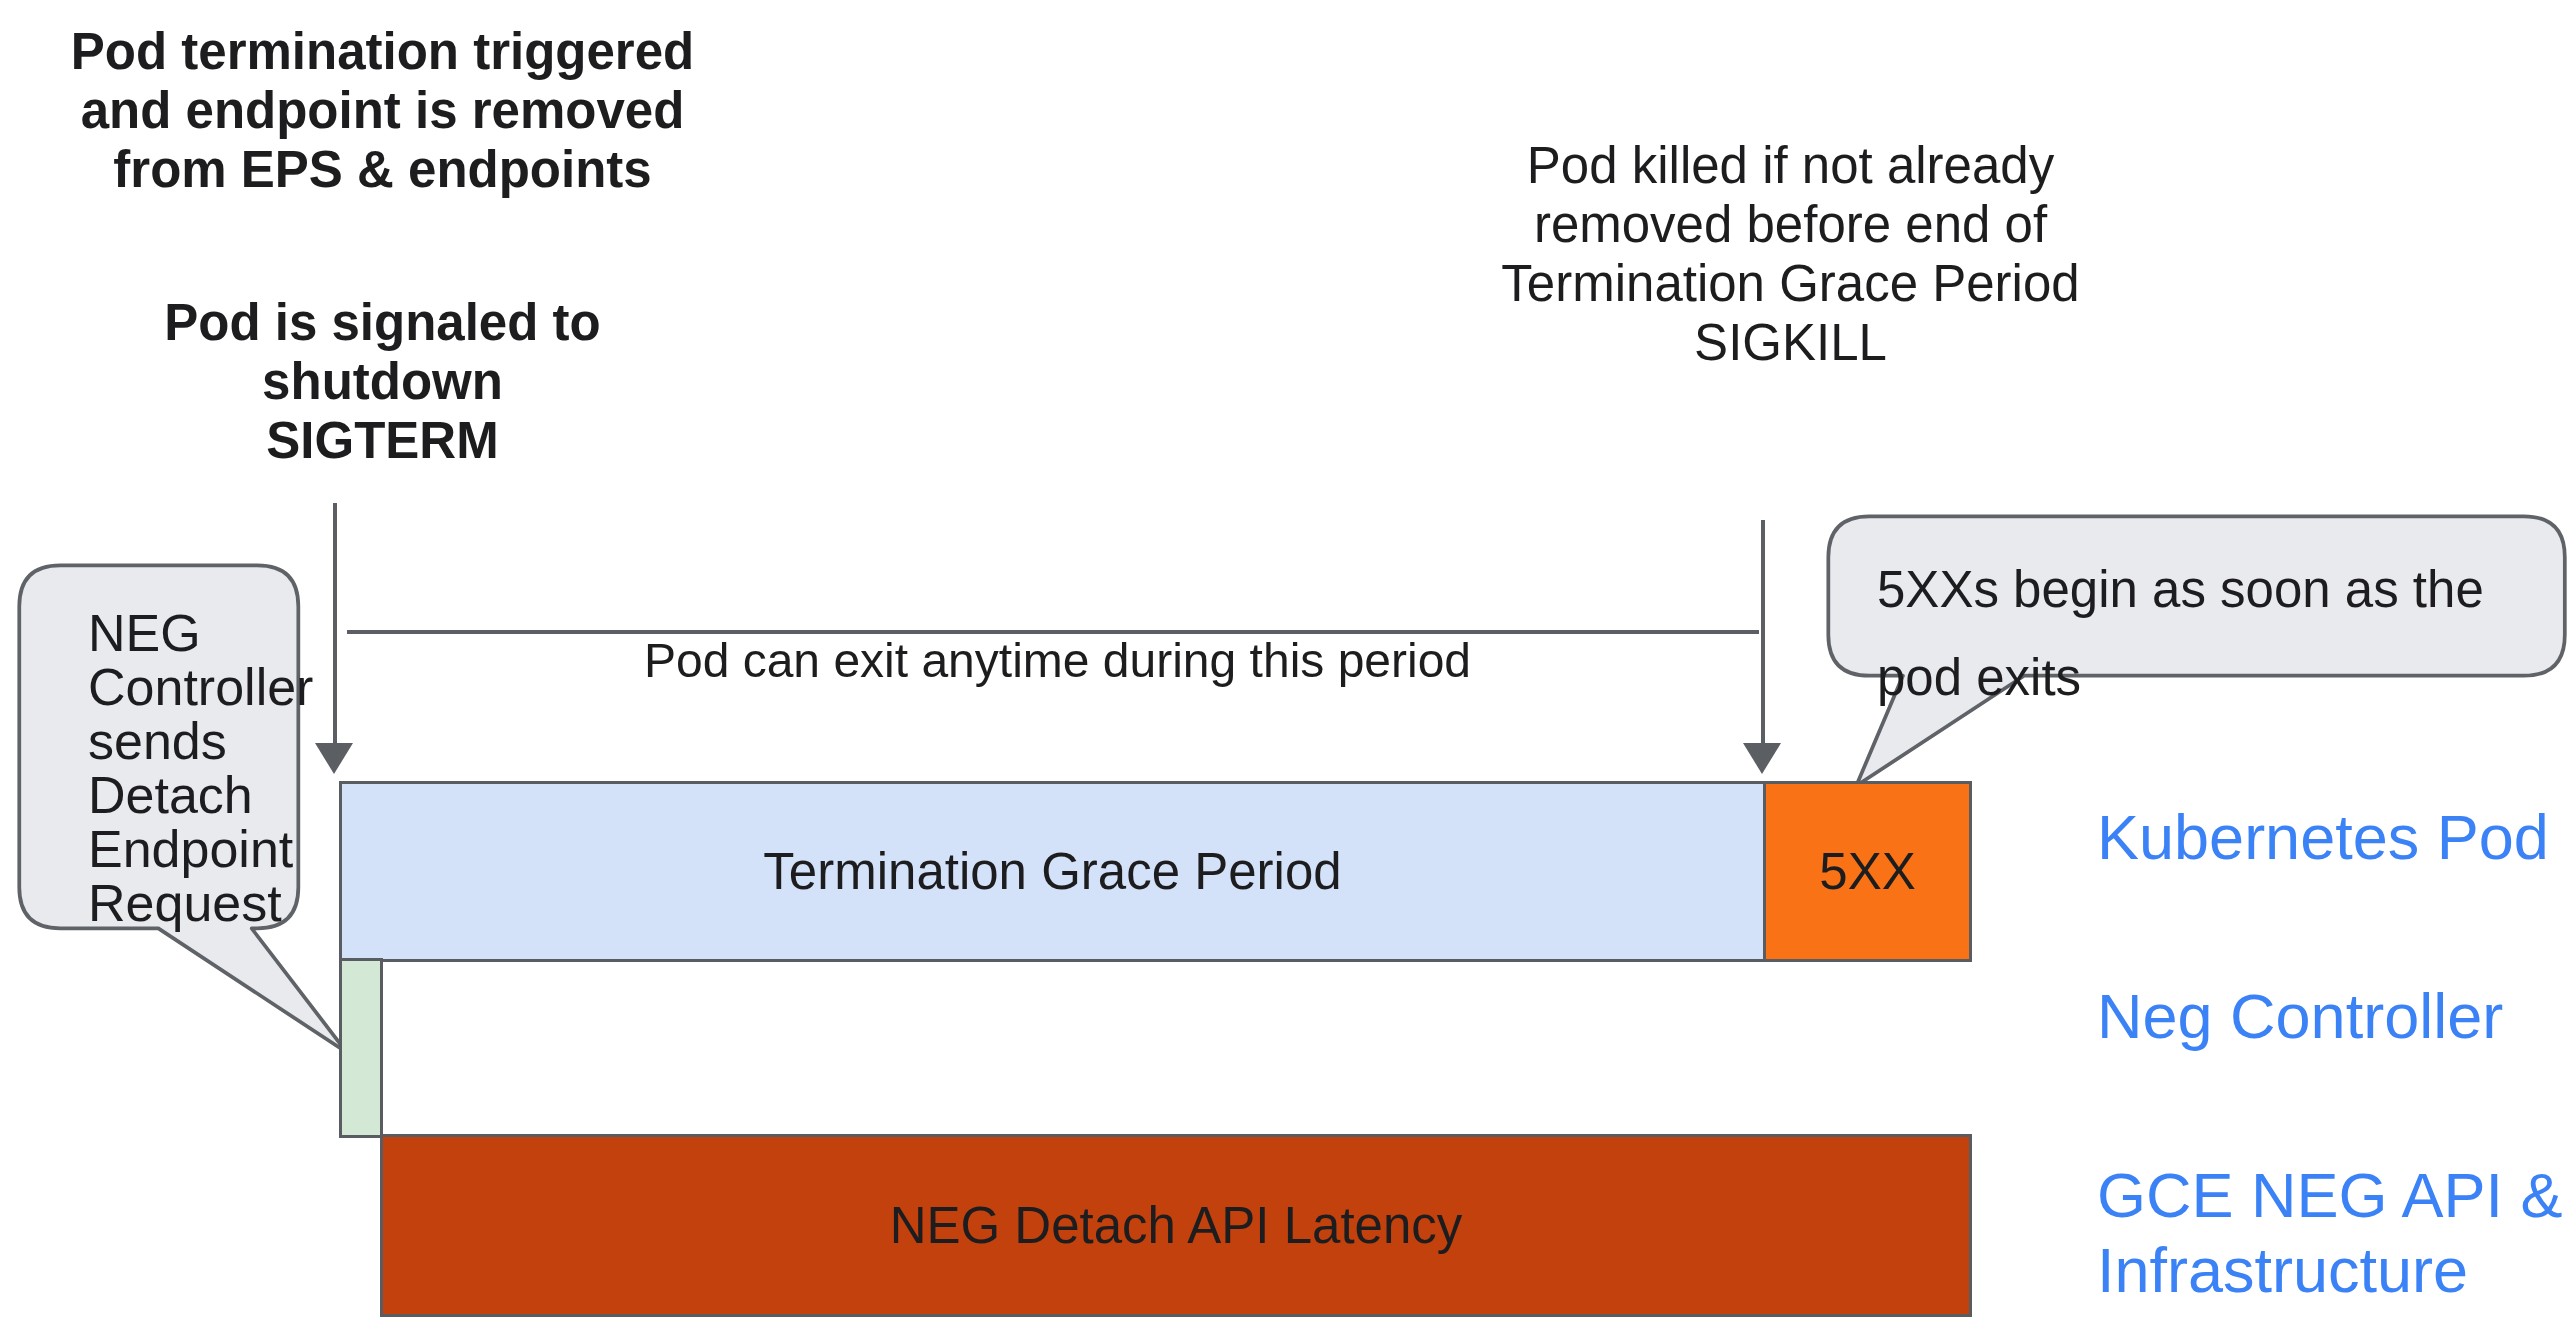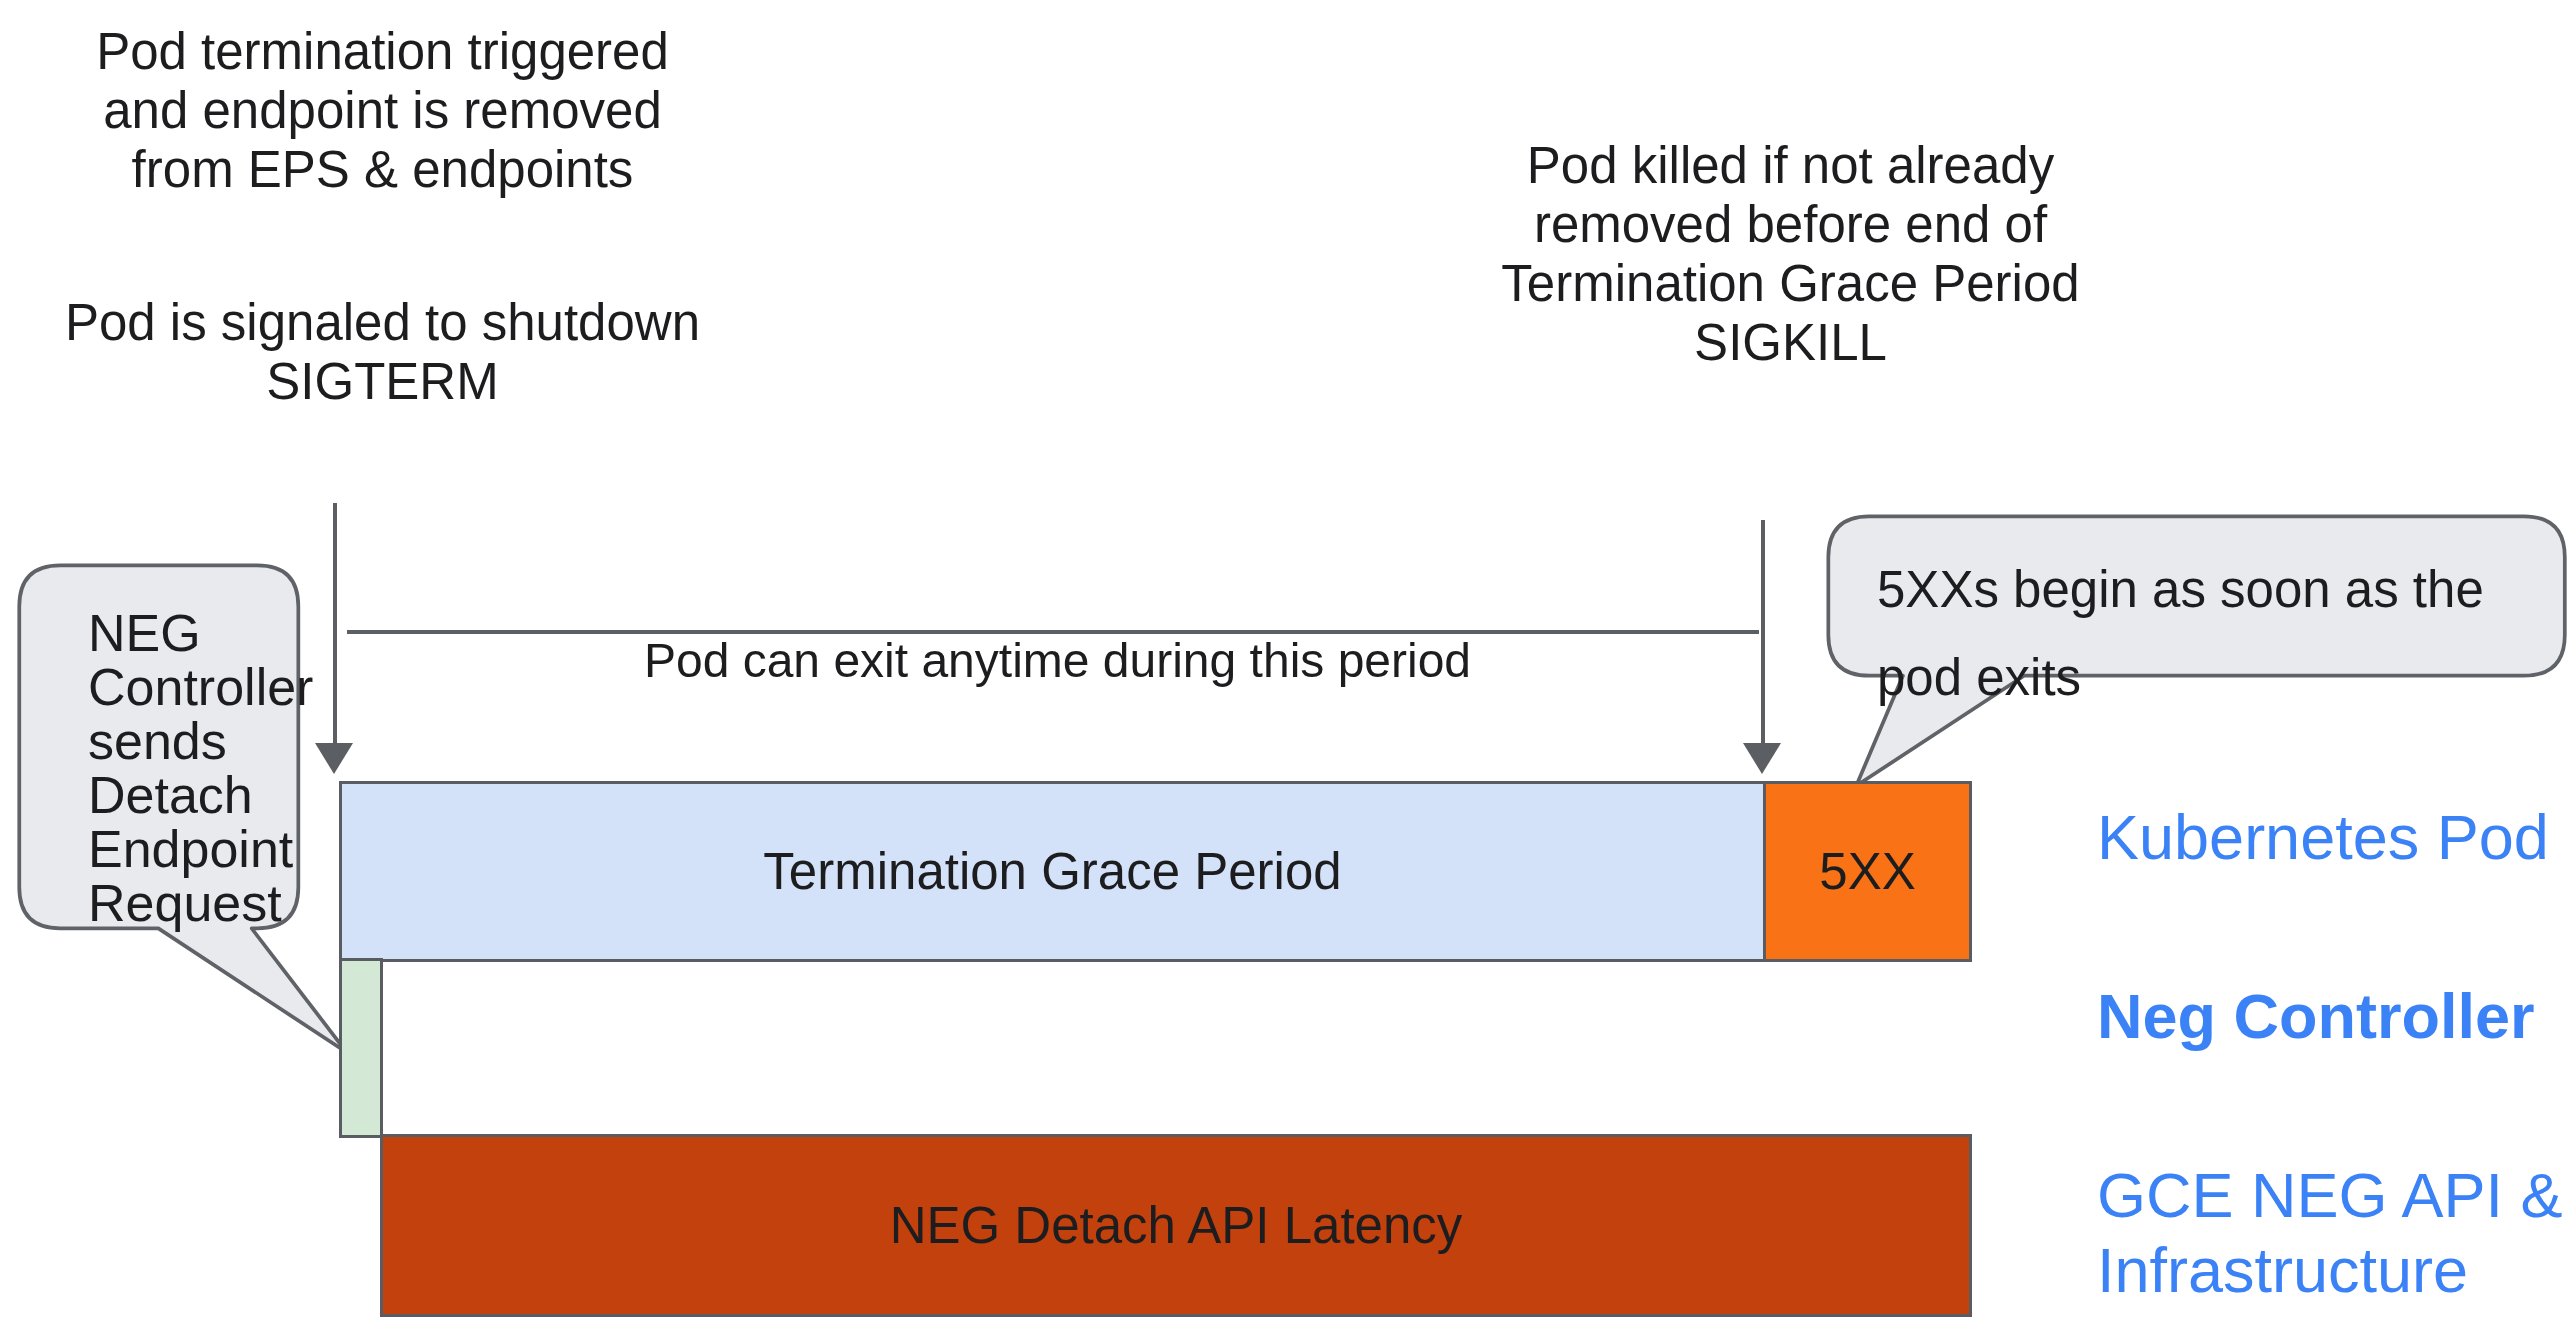--- a/index.html
+++ b/index.html
@@ -15,21 +15,21 @@
   .multiline { white-space: pre-line; }
 
   
   .annotation {
     position: absolute;
     font-size: 51px;
     line-height: 59px;
     text-align: center;
     color: #1d1d1f;
   }
-  #annot-top-left  { left: 56px;  top: 22.4px;  width: 653px; }
+  #annot-top-left  { left: 56px;  top: 22.4px;  width: 653px; font-weight: bold; }
   #annot-top-left .para2 { margin-top: 94px; text-align: center; }
   #annot-top-right { left: 1464px; top: 136px; width: 653px; }
 
   
   #period-label {
     position: absolute; left: 591px; top: 593px; width: 933px;
     font-size: 48px; line-height: 56px; text-align: center; margin-top: 40px;
   }
   #bracket-line {
     position: absolute; left: 347px; top: 630px; width: 1412px; height: 3.7px;
@@ -60,21 +60,21 @@
   #bar-5xx     { left: 1763px; top: 781px;  width: 209px;  height: 181px; background: #f97316; }
   #bar-detach  { left: 339px;  top: 958px; width: 44px;   height: 180px; background: #d4e8d6; }
   #bar-latency { left: 380px;  top: 1134px; width: 1592px; height: 183px; background: #c2410c; }
 
   
   .row-label {
     position: absolute; left: 2097px;
     font-size: 63px; line-height: 75px; color: #3b82f6;
   }
   #row-label-kubernetes { top: 800px; }
-  #row-label-negctl     { top: 979px; font-weight: bold; }
+  #row-label-negctl     { top: 979px; }
   #row-label-gce        { top: 1158px; }
 
   
   .bubble-svg { position: absolute; }
   #bubble-left-svg  { left: 9.3px;   top: 556px; }
   #bubble-right-svg { left: 1819px; top: 507px; }
   .bubble-text { position: absolute; color: #1d1d1f; }
   #bubble-left-text  { left: 70px;   top: 606px; width: 233px; font-size: 52px; line-height: 54px; margin-left: 18px; }
   #bubble-right-text { left: 1877px; top: 546px; width: 672px; font-size: 51px; line-height: 88px; }
 </style>

